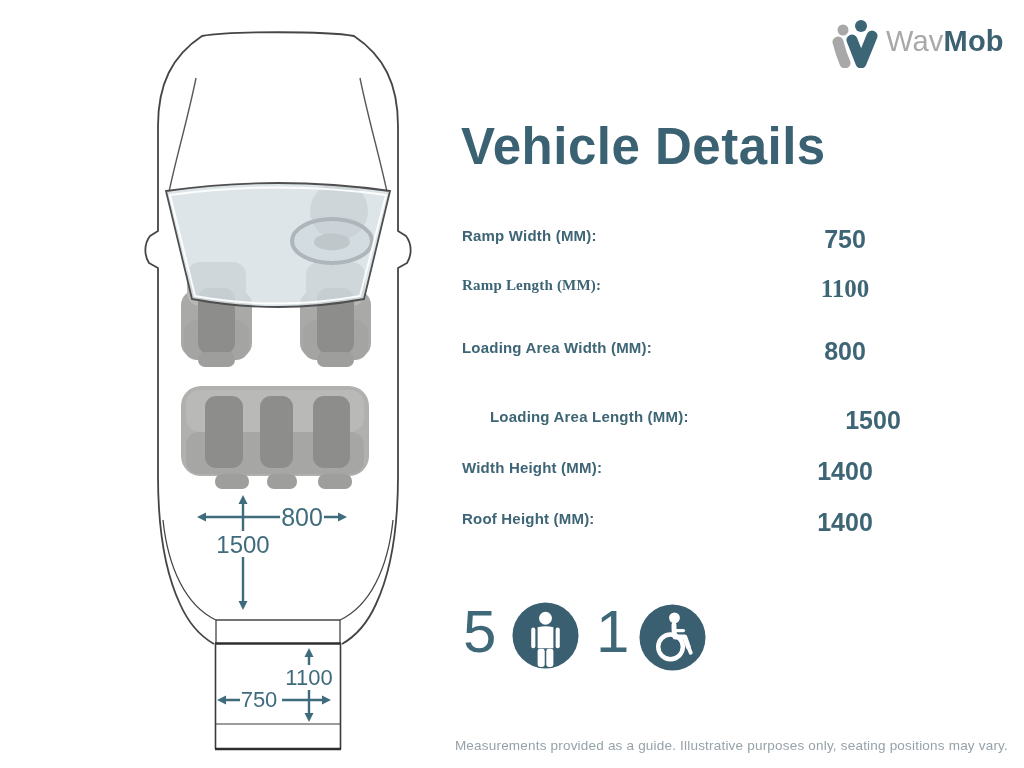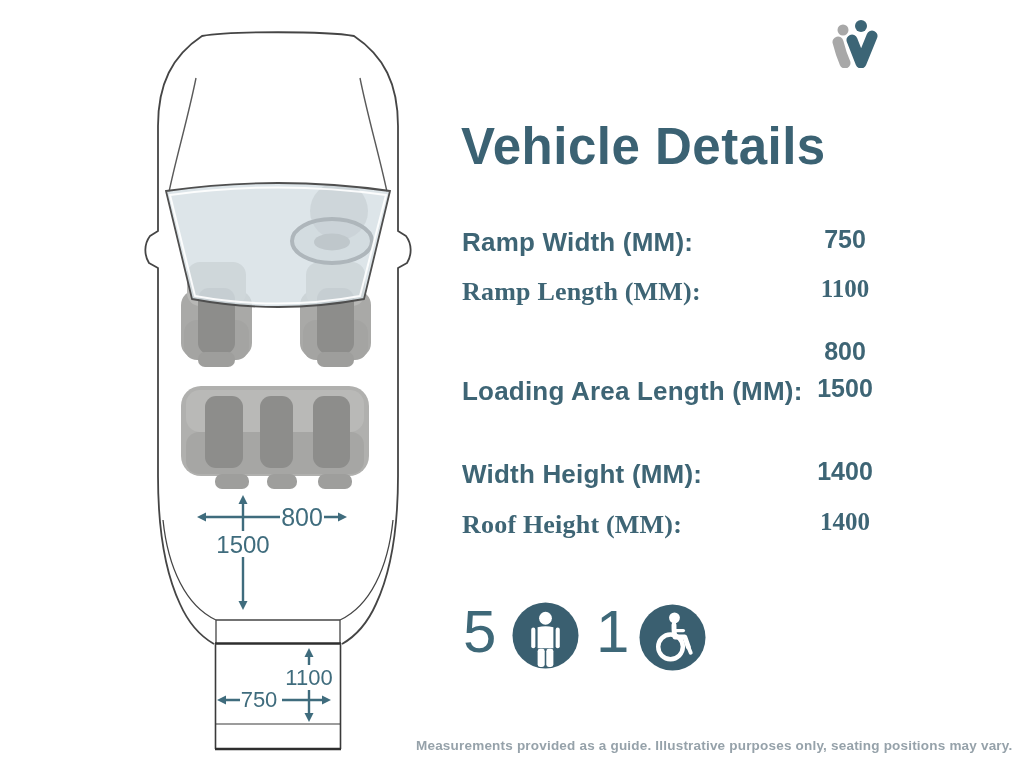--- a/index.html
+++ b/index.html
@@ -23,41 +23,41 @@
   .title {
     top:116px; left:461px; width:440px;
     font-size:51px; font-weight:700; color:#3B6273;
     letter-spacing:0.5px; line-height:62px; white-space:nowrap;
   }
 
   
   .spec-row { left:462px; width:448px; height:30px; }
   .spec-label {
     position:absolute; left:0; top:0;
-    font-size:26px; font-weight:700; color:#3E6575; letter-spacing:0.2px; white-space:nowrap;
+    font-size:15px; font-weight:700; color:#3E6575; letter-spacing:0.2px; white-space:nowrap;
   }
   .spec-value {
     position:absolute; left:318px; top:-2px; width:130px;
     font-size:25px; font-weight:700; color:#3E6575; text-align:center;
   }
 
   
   .cap-num { font-size:60px; font-weight:400; color:#3E6878; line-height:68px; }
   .badge { width:67px; height:67px; }
 
   
   .dim {
     color:#3F6C7D; text-align:center; white-space:nowrap;
     font-weight:400;
   }
 
   
   .disclaimer {
     top:738px; left:416px; width:592px;
-    font-size:13.5px; color:#96A2AA; text-align:right; letter-spacing:0.2px; white-space:nowrap;font-weight:bold;
+    font-size:13.5px; color:#96A2AA; text-align:right; letter-spacing:0.2px; white-space:nowrap;
   }
 </style>
 </head>
 <body>
 
 <svg class="abs" style="left:0;top:0;" width="460" height="768" viewBox="0 0 460 768">
   <defs>
     <clipPath id="glassClip">
       <path d="M 166,191 Q 278,175 390,191 L 364,299 Q 278,315 192,299 Z"></path>
     </clipPath>
@@ -168,44 +168,48 @@
 <div class="abs dim" style="left:283px;top:665px;width:52px;height:26px;line-height:26px;font-size:22px;">1100</div>
 <div class="abs dim" style="left:238px;top:687px;width:42px;height:26px;line-height:26px;font-size:22px;">750</div>
 
 <div class="abs logo">
   <svg width="52" height="54" viewBox="0 0 52 54">
     <circle cx="13" cy="16" r="5.5" fill="#A8A8A8"></circle>
     <path d="M 8,28 Q 11,40 15,49" stroke="#A8A8A8" stroke-width="11" stroke-linecap="round" fill="none"></path>
     <circle cx="31" cy="12" r="6" fill="#3C6576"></circle>
     <path d="M 22,26 L 31,49 L 42,22" stroke="#3C6576" stroke-width="11" stroke-linecap="round" stroke-linejoin="round" fill="none"></path>
   </svg>
+  <div class="logo-text">
+    <span class="gray">Wav</span><span class="teal">Mob</span>
+  </div>
 </div>
 
 <div class="abs title">Vehicle Details</div>
 
 <div class="abs spec-row" style="top:227px;">
   <div class="spec-label">Ramp Width (MM):</div>
   <div class="spec-value">750</div>
 </div>
 <div class="abs spec-row" style="top:277px;font-family:Liberation Serif, serif;">
   <div class="spec-label">Ramp Length (MM):</div>
   <div class="spec-value">1100</div>
 </div>
 <div class="abs spec-row" style="top:339px;">
+  <div class="spec-label">Loading Area Width (MM):</div>
   <div class="spec-value">800</div>
 </div>
-<div class="abs spec-row" style="top:376px;">
+<div class="abs spec-row" style="top:408px;margin-left:28px;">
   <div class="spec-label">Loading Area Length (MM):</div>
   <div class="spec-value">1500</div>
 </div>
 <div class="abs spec-row" style="top:459px;">
   <div class="spec-label">Width Height (MM):</div>
   <div class="spec-value">1400</div>
 </div>
-<div class="abs spec-row" style="top:510px;font-family:Liberation Serif, serif;">
+<div class="abs spec-row" style="top:510px;">
   <div class="spec-label">Roof Height (MM):</div>
   <div class="spec-value">1400</div>
 </div>
 
 <div class="abs cap-num" style="left:463px;top:598px;">5</div>
 
 <svg class="abs badge" style="left:512px;top:602px;" viewBox="0 0 68 68">
   <circle cx="34" cy="34" r="33.5" fill="#3A5F70"></circle>
   <circle cx="34" cy="16.5" r="6.5" fill="#ffffff"></circle>
   <path d="M 26,25.5 Q 34,23.5 42,25.5 L 42,47 L 26,47 Z" fill="#ffffff"></path>

